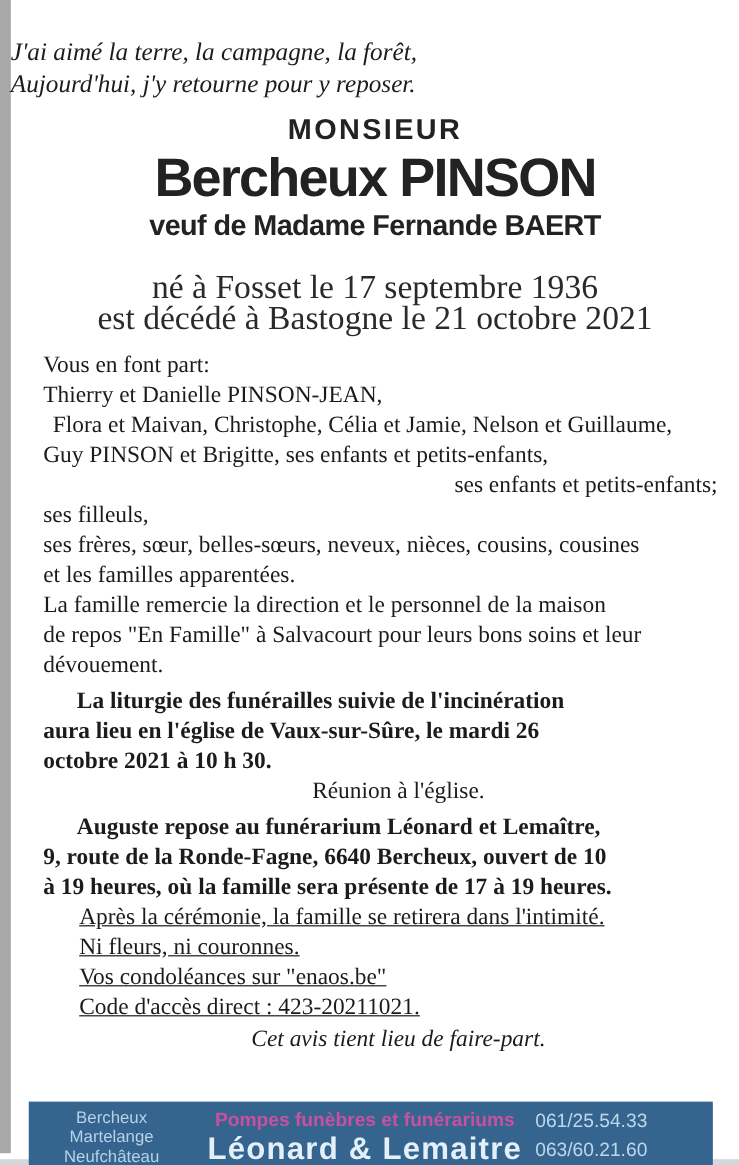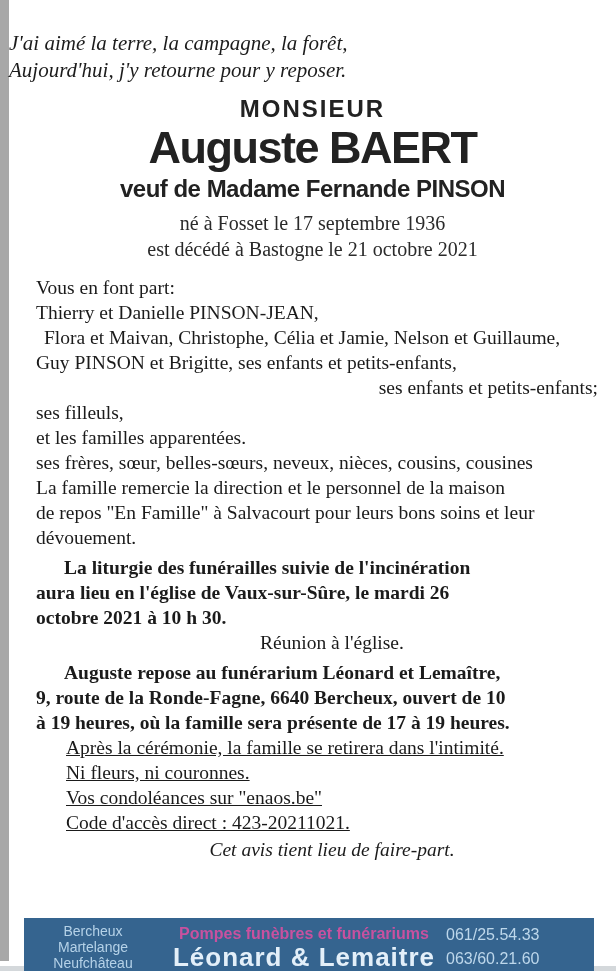--- a/index.html
+++ b/index.html
@@ -11,21 +11,21 @@
   .bottom-strip{position:absolute;left:0;top:966px;width:616px;height:5px;background:var(--edge-light,#d4d8db);}
   .content{position:absolute;left:9px;top:0;width:607px;}
 
   .epitaph{margin-top:30px;padding-right:20px;text-align:left;font-style:italic;
     font-size:21px;line-height:27px;color:#1c1c1c;}
 
   .sans{font-family:"Liberation Sans", sans-serif;}
   .monsieur{margin-top:11px;text-align:center;font-weight:bold;font-size:24px;letter-spacing:2px;color:#222;}
   .deceased-name{margin-top:2px;text-align:center;font-weight:bold;font-size:45px;line-height:46px;letter-spacing:-1.5px;color:#222;}
   .relation{margin-top:4px;text-align:center;font-weight:bold;font-size:24px;letter-spacing:-0.5px;color:#222;}
-  .vitals{margin-top:7px;text-align:center;font-size:20px;line-height:26px;color:#2a2a2a;}
+  .vitals{margin-top:24px;text-align:center;font-size:28px;line-height:26px;color:#2a2a2a;}
 
   .body-block{margin:13px 18px 0 27px;font-size:19.5px;line-height:25px;}
   .line{white-space:nowrap;}
   .indent-sm{padding-left:8px;}
   .align-right{text-align:right;}
   .bold{font-weight:bold;}
   .first-indent{padding-left:28px;}
   .inset{padding-left:30px;text-decoration:underline;}
   .centerline{text-align:center;padding-left:30px;}
   .closing{font-style:italic;margin-top:2px;}
@@ -47,37 +47,37 @@
 <div class="bottom-strip"></div>
 
 <div class="content">
 
   <div class="epitaph">
     <div class="line">J'ai aimé la terre, la campagne, la forêt,</div>
     <div class="line">Aujourd'hui, j'y retourne pour y reposer.</div>
   </div>
 
   <div class="monsieur sans">MONSIEUR</div>
-  <div class="deceased-name sans">Auguste BAERT</div>
-  <div class="relation sans">veuf de Madame Fernande PINSON</div>
+  <div class="deceased-name sans">Bercheux PINSON</div>
+  <div class="relation sans">veuf de Madame Fernande BAERT</div>
 
   <div class="vitals">
     <div class="line">né à Fosset le 17 septembre 1936</div>
     <div class="line">est décédé à Bastogne le 21 octobre 2021</div>
   </div>
 
   <div class="body-block">
     <div class="line">Vous en font part:</div>
     <div class="line">Thierry et Danielle PINSON-JEAN,</div>
     <div class="line indent-sm">Flora et Maivan, Christophe, Célia et Jamie, Nelson et Guillaume,</div>
     <div class="line">Guy PINSON et Brigitte, ses enfants et petits-enfants,</div>
     <div class="line align-right">ses enfants et petits-enfants;</div>
     <div class="line">ses filleuls,</div>
+    <div class="line">ses frères, sœur, belles-sœurs, neveux, nièces, cousins, cousines</div>
     <div class="line">et les familles apparentées.</div>
-    <div class="line">ses frères, sœur, belles-sœurs, neveux, nièces, cousins, cousines</div>
 
     <div class="line">La famille remercie la direction et le personnel de la maison</div>
     <div class="line">de repos "En Famille" à Salvacourt pour leurs bons soins et leur</div>
     <div class="line">dévouement.</div>
 
     <div style="margin-top:5px;">
       <div class="line bold first-indent">La liturgie des funérailles suivie de l'incinération</div>
       <div class="line bold">aura lieu en l'église de Vaux-sur-Sûre, le mardi 26</div>
       <div class="line bold">octobre 2021 à 10 h 30.</div>
     </div>

